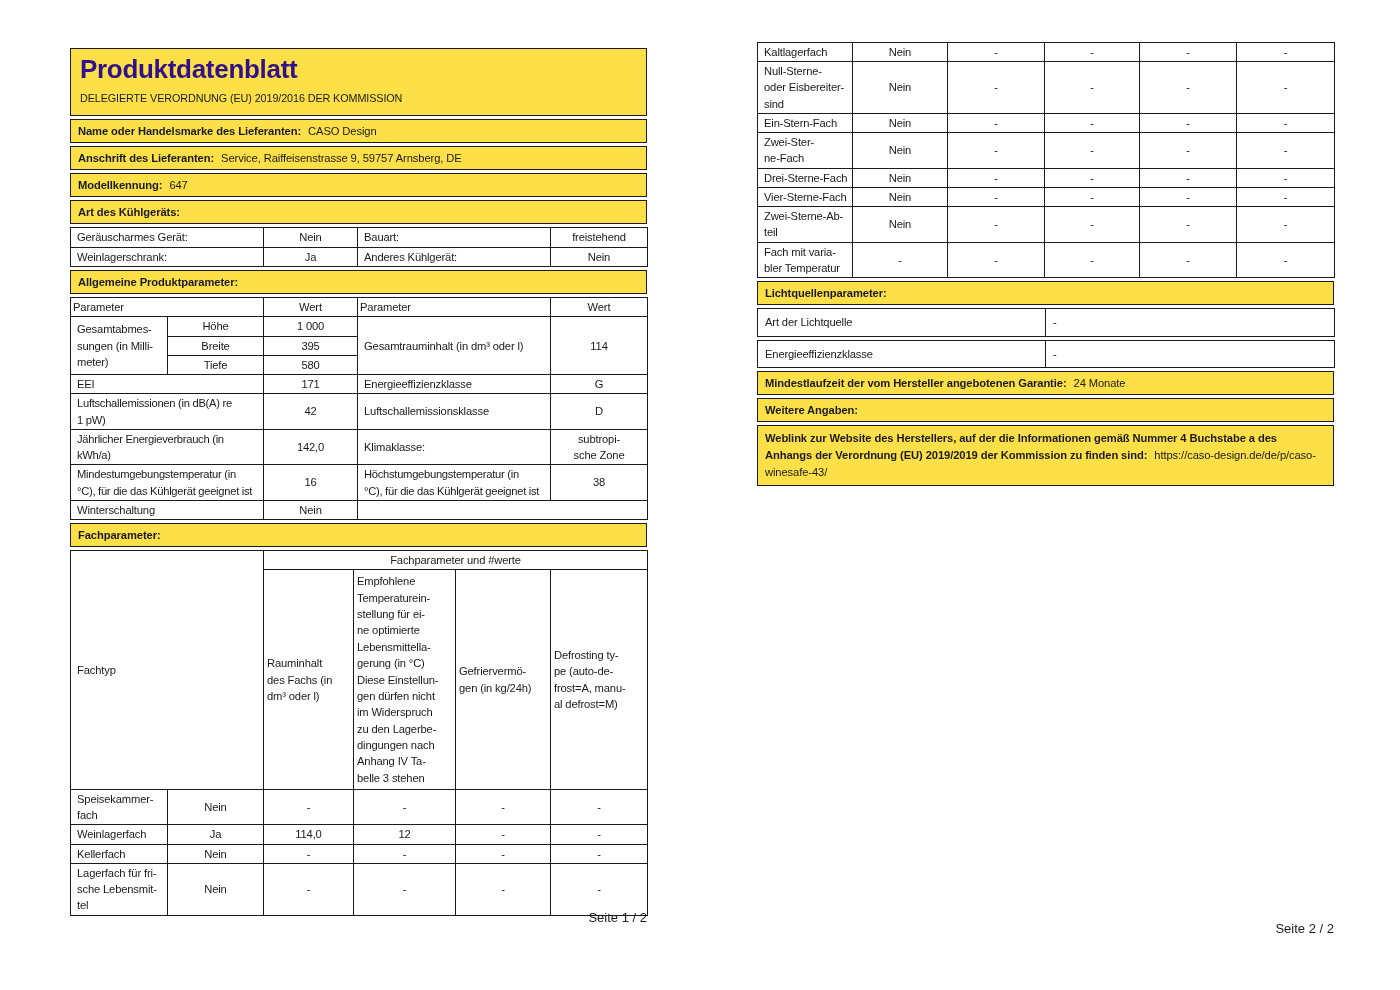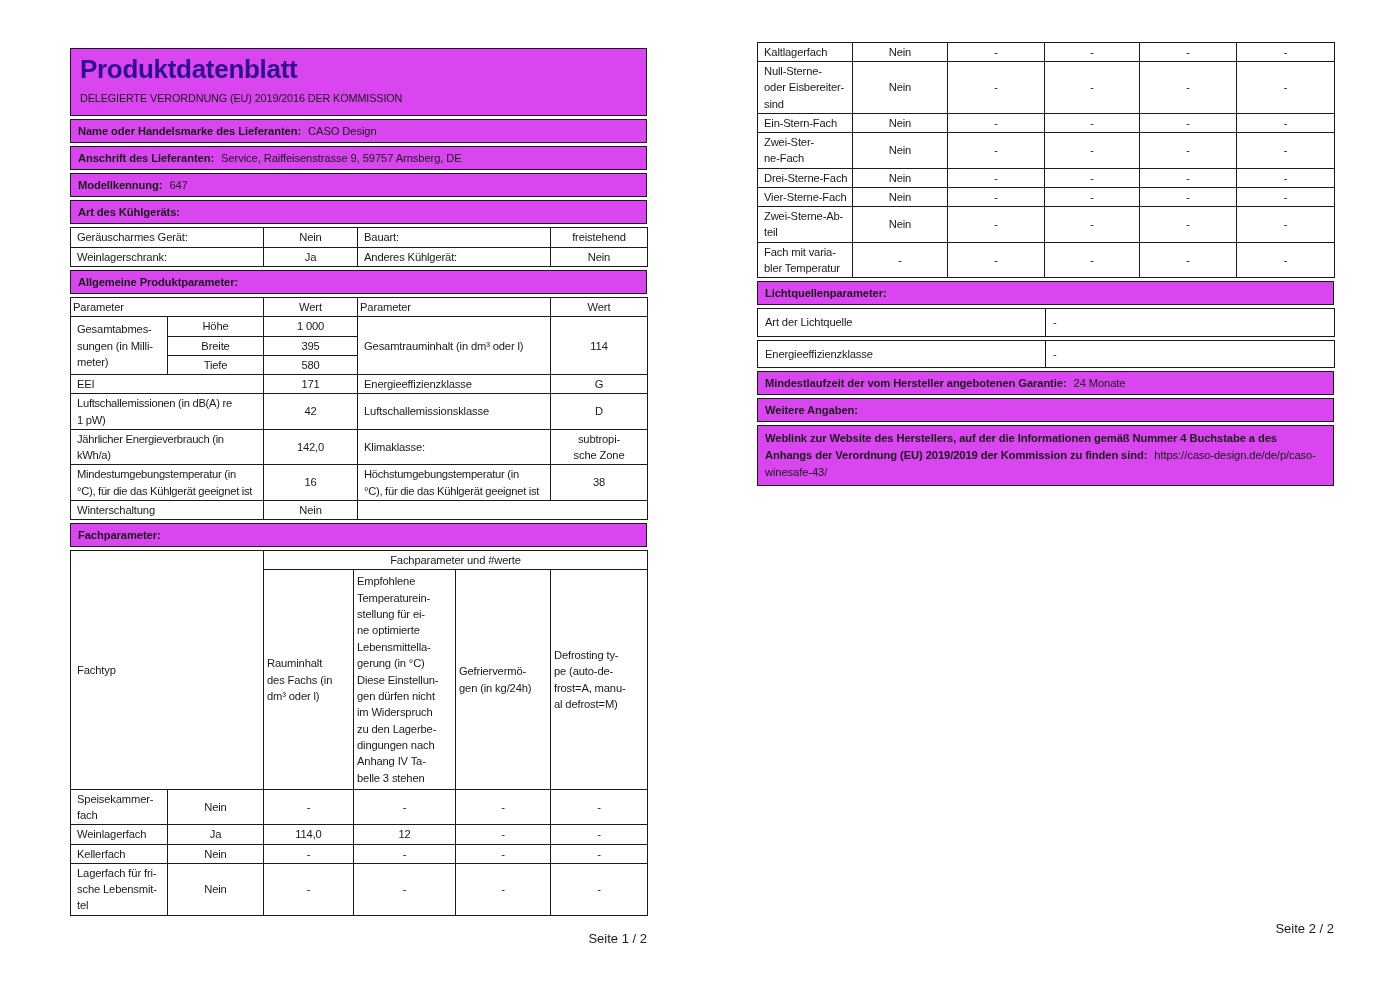--- a/index.html
+++ b/index.html
@@ -9,21 +9,21 @@
     font-family: "Liberation Sans", "DejaVu Sans", sans-serif;
     color: #1a1a1a;
     -webkit-font-smoothing: antialiased;
   }
   .page { position: absolute; width: 577px; }
   #page1 { left: 70px; top: 48px; }
   #page2 { left: 757px; top: 42px; }
 
   .box {
     border: 1.5px solid #1b1b1b;
-    background: #d946ef;
+    background: #fde047;
     padding: 3px 7px;
     font-size: 11.2px;
     line-height: 1.45;
     letter-spacing: -0.1px;
   }
   .box + .box, .box + table, table + .box, table + table { margin-top: 3px; }
 
   .title-box { padding: 6px 9px 8px 9px; }
   .doc-title {
     font-size: 26px;
@@ -65,21 +65,21 @@
   .warranty-box, .more-box { padding: 3px 7px; }
   .weblink-box { padding: 4px 7px; line-height: 1.5; }
 
   .page-footer {
     position: absolute;
     width: 200px;
     text-align: right;
     font-size: 13px;
     color: #1a1a1a;
   }
-  #footer1 { left: 447px; top: 931px; }
+  #footer1 { left: 447px; top: 910px; }
   #footer2 { left: 1134px; top: 921px; }
 </style>
 </head>
 <body>
 
 <div class="page" id="page1">
 
   <div class="box title-box">
     <div class="doc-title">Produktdatenblatt</div>
     <div class="doc-subtitle">DELEGIERTE VERORDNUNG (EU) 2019/2016 DER KOMMISSION</div>

